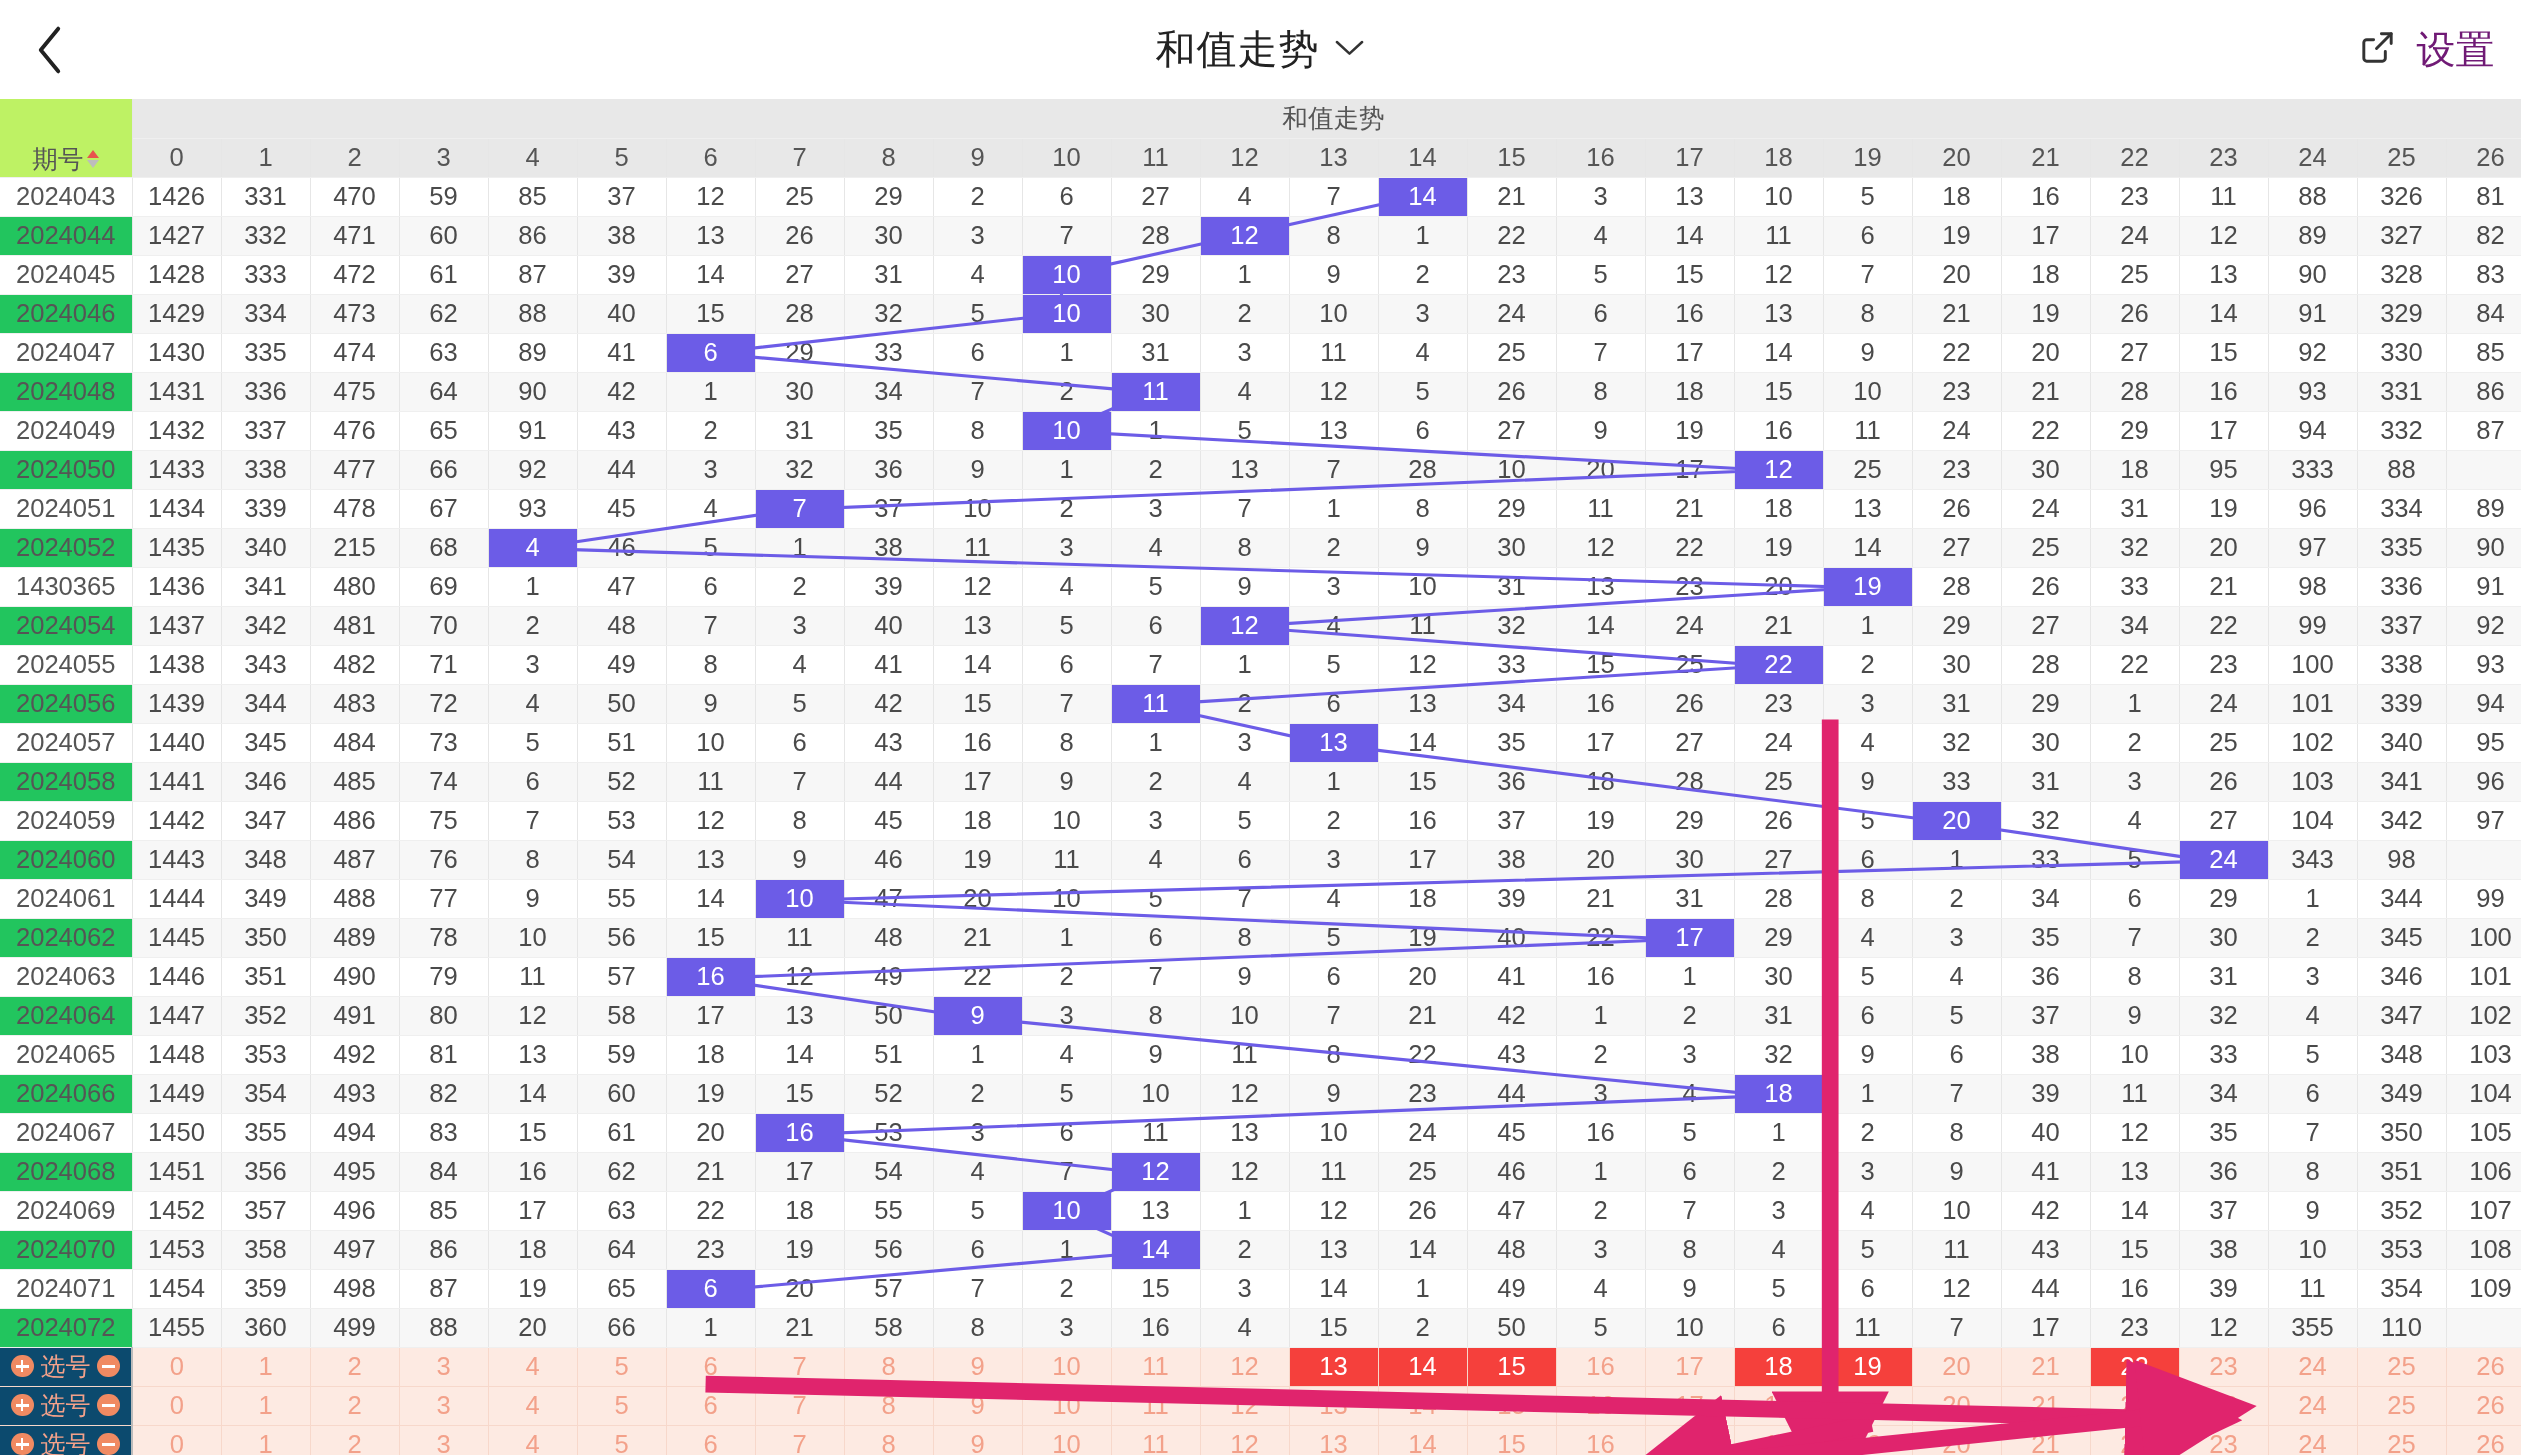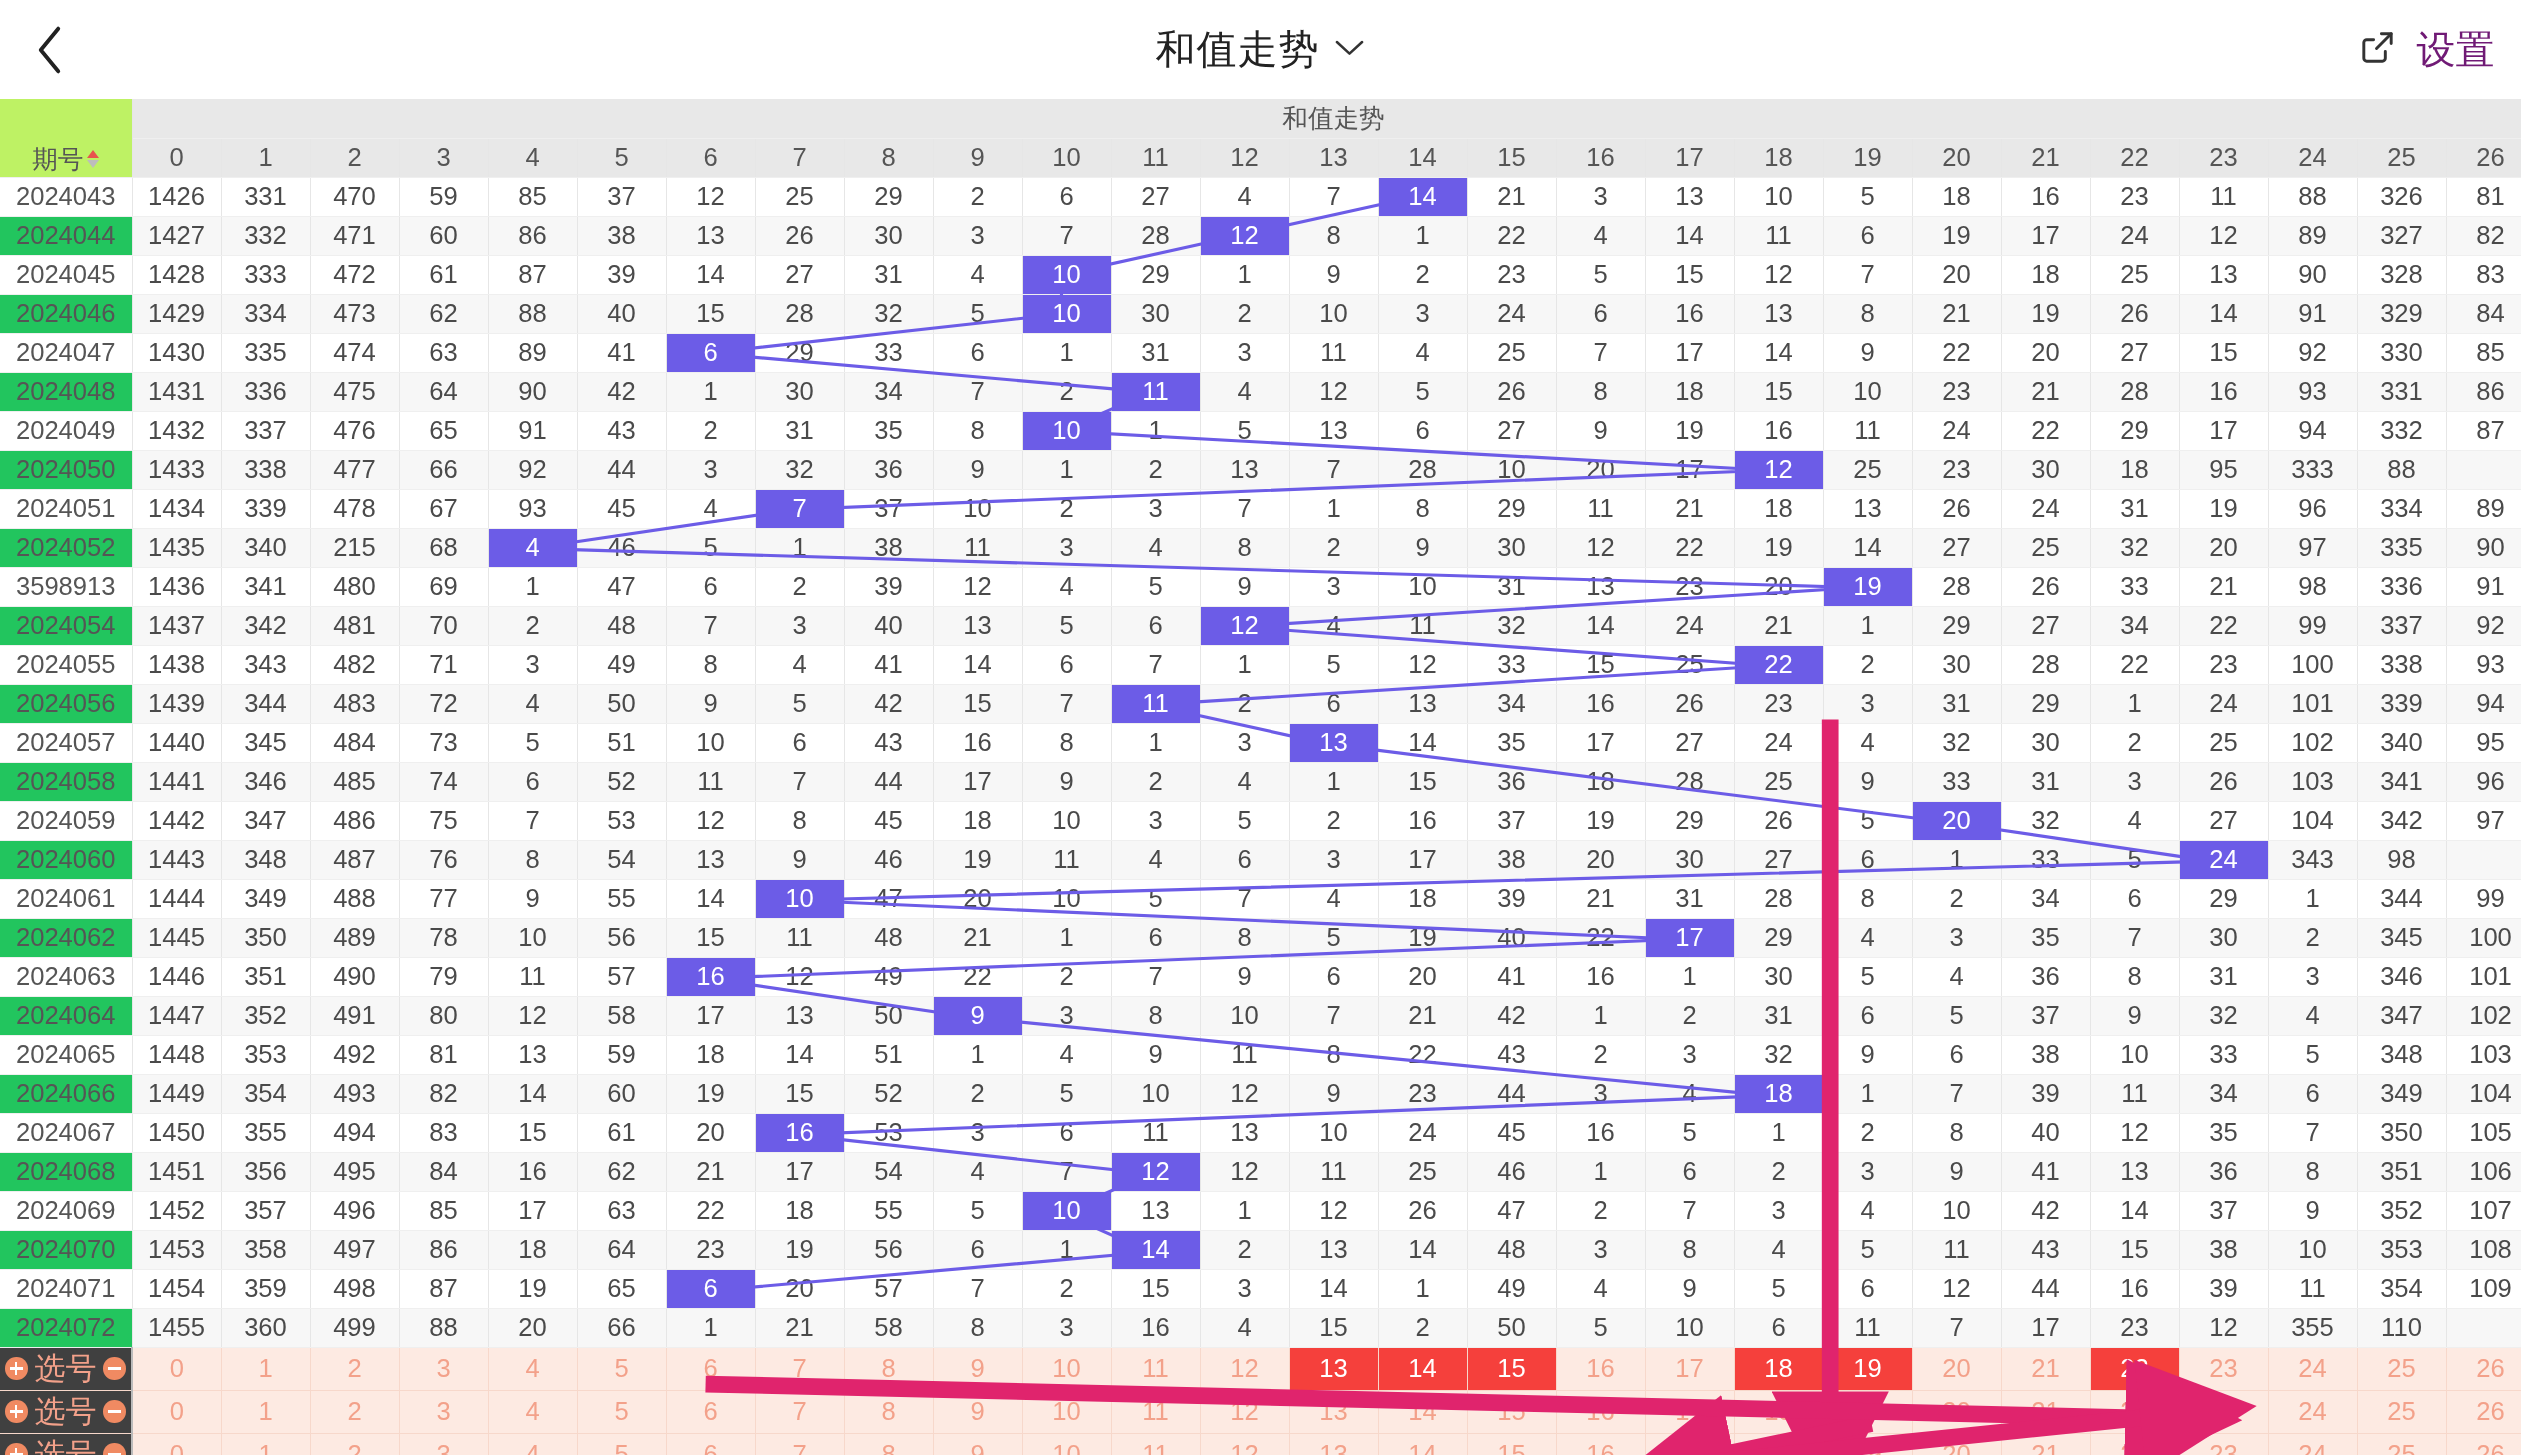--- a/index.html
+++ b/index.html
@@ -107,24 +107,24 @@
 
   
   tr.pick td{
     background:#fdeae2;
     color:#f3a18a;
     border-bottom:1px solid #f7d8cb;
     border-right:1px solid #f7d8cb;
     height:39px;
   }
   tr.pick td.period{
-    background:#404040;
+    background:#0c4a6e;
     color:#f3a18a;
     border-right:2px solid #bbb;
-    font-size:31px;
+    font-size:25px;
     margin-left:48px;
   }
   .pick-inner{ display:inline-flex; align-items:center; gap:6.9px; }
   .circ{
     width:22.7px;height:22.7px;border-radius:50%;
     background:#f08a62; position:relative; display:inline-block;
     flex:0 0 auto;
   }
   .circ::before{
     content:""; position:absolute; left:4.9px; top:10.3px;
@@ -552,21 +552,21 @@
           <td>14</td>
           <td>27</td>
           <td>25</td>
           <td>32</td>
           <td>20</td>
           <td>97</td>
           <td>335</td>
           <td>90</td>
         </tr>
         <tr class="data">
-          <td class="period">3598913</td>
+          <td class="period">1430365</td>
           <td>1436</td>
           <td>341</td>
           <td>480</td>
           <td>69</td>
           <td>1</td>
           <td>47</td>
           <td>6</td>
           <td>2</td>
           <td>39</td>
           <td>12</td>

